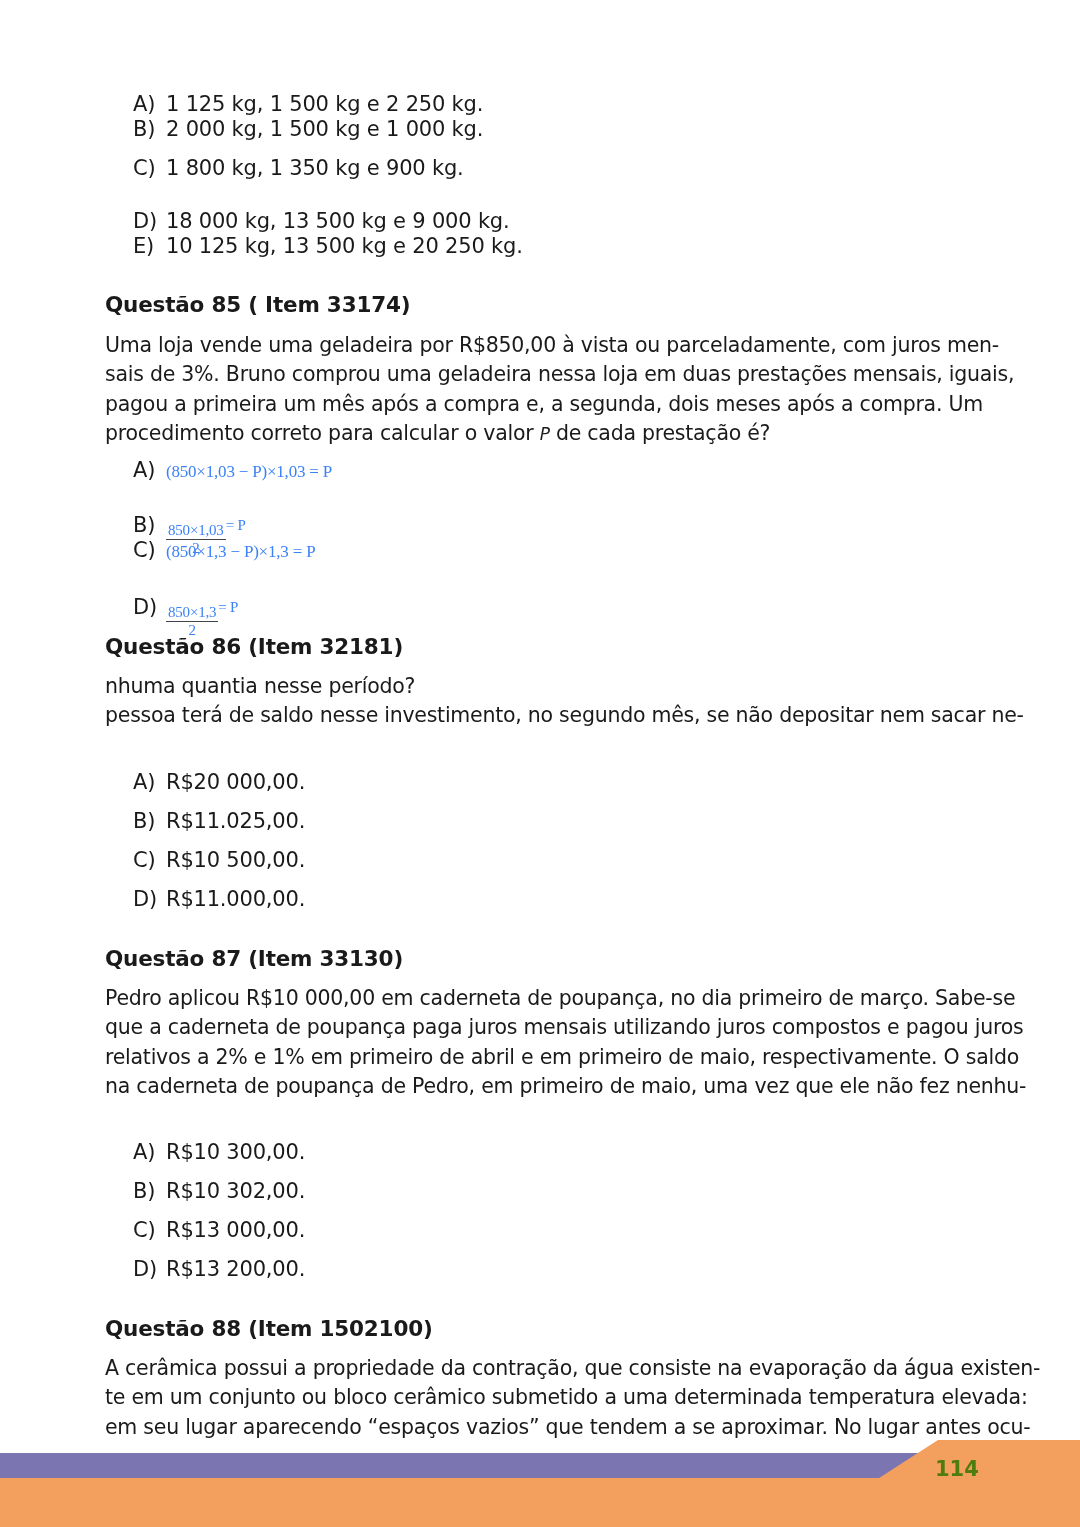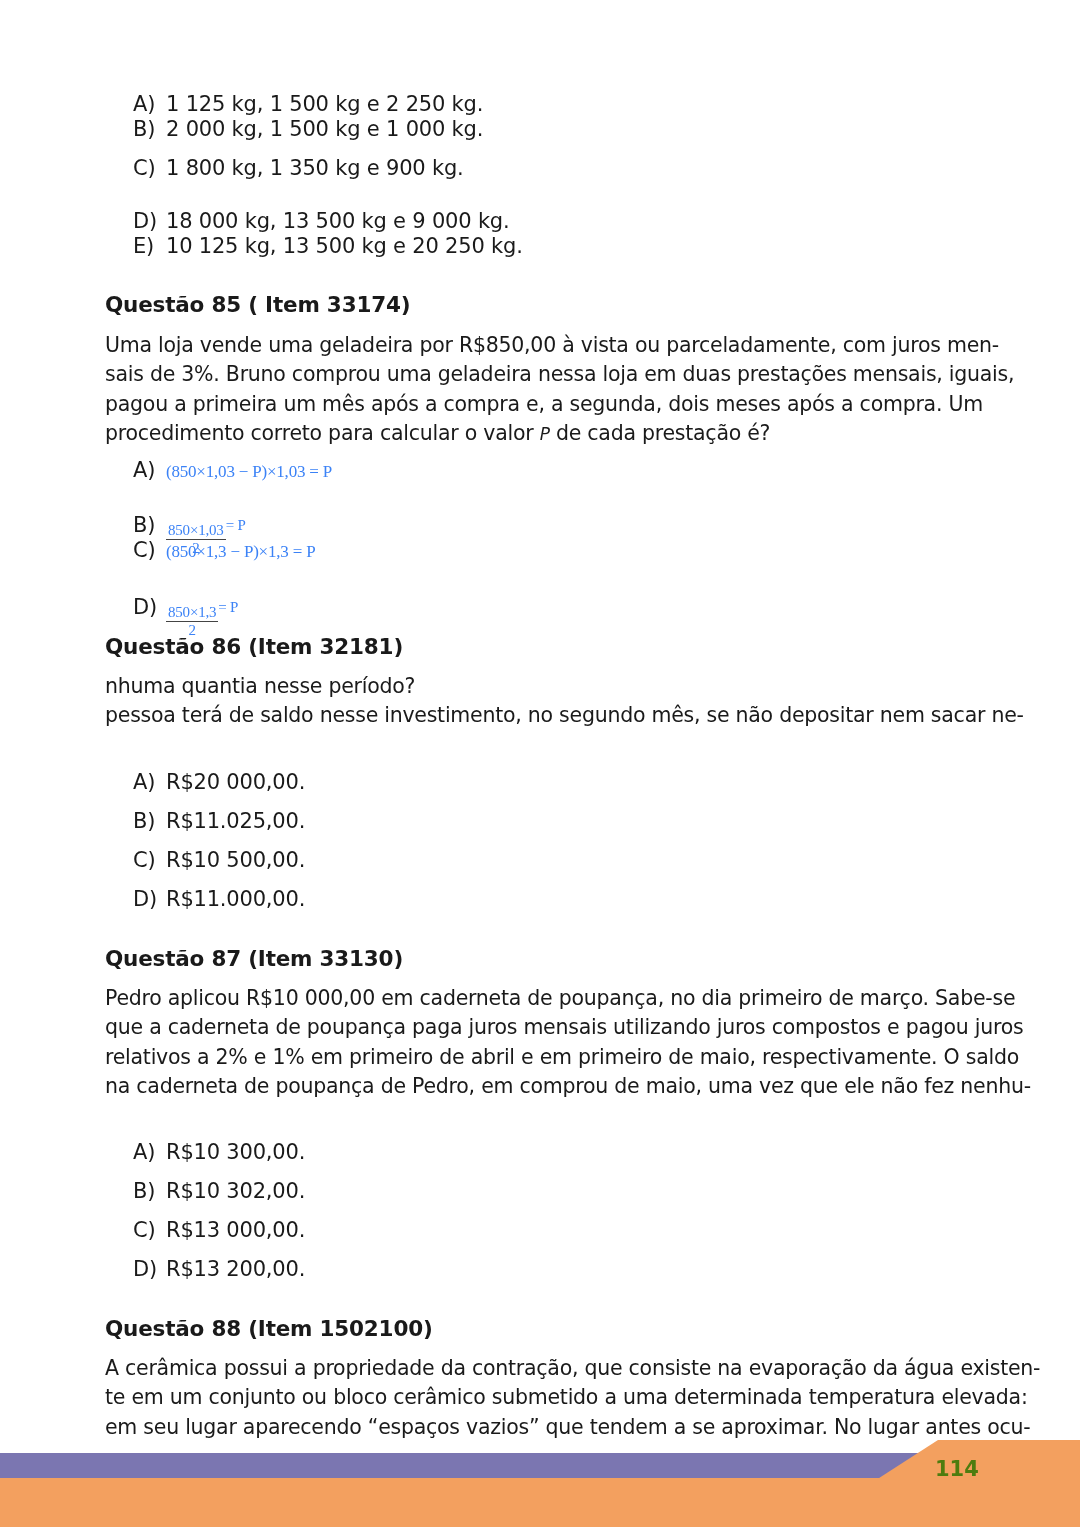--- a/index.html
+++ b/index.html
@@ -60,21 +60,21 @@
   <div class="opt" style="top:809px"><span class="lbl">B)</span><span>R$11.025,00.</span></div>
   <div class="opt" style="top:848px"><span class="lbl">C)</span><span>R$10 500,00.</span></div>
   <div class="opt" style="top:887px"><span class="lbl">D)</span><span>R$11.000,00.</span></div>
 </div>
 
 <div class="qtitle" style="top:946px">Questão 87 (Item 33130)</div>
 <div class="para" style="top:984px">
   <span class="line">Pedro aplicou R$10 000,00 em caderneta de poupança, no dia primeiro de março. Sabe-se</span>
   <span class="line">que a caderneta de poupança paga juros mensais utilizando juros compostos e pagou juros</span>
   <span class="line">relativos a 2% e 1% em primeiro de abril e em primeiro de maio, respectivamente. O saldo</span>
-  <span class="line">na caderneta de poupança de Pedro, em comprou de maio, uma vez que ele não fez nenhu-</span>
+  <span class="line">na caderneta de poupança de Pedro, em primeiro de maio, uma vez que ele não fez nenhu-</span>
 </div>
 <div class="opt-list">
   <div class="opt" style="top:1140px"><span class="lbl">A)</span><span>R$10 300,00.</span></div>
   <div class="opt" style="top:1179px"><span class="lbl">B)</span><span>R$10 302,00.</span></div>
   <div class="opt" style="top:1218px"><span class="lbl">C)</span><span>R$13 000,00.</span></div>
   <div class="opt" style="top:1257px"><span class="lbl">D)</span><span>R$13 200,00.</span></div>
 </div>
 
 <div class="qtitle" style="top:1316px">Questão 88 (Item 1502100)</div>
 <div class="para" style="top:1354px">

